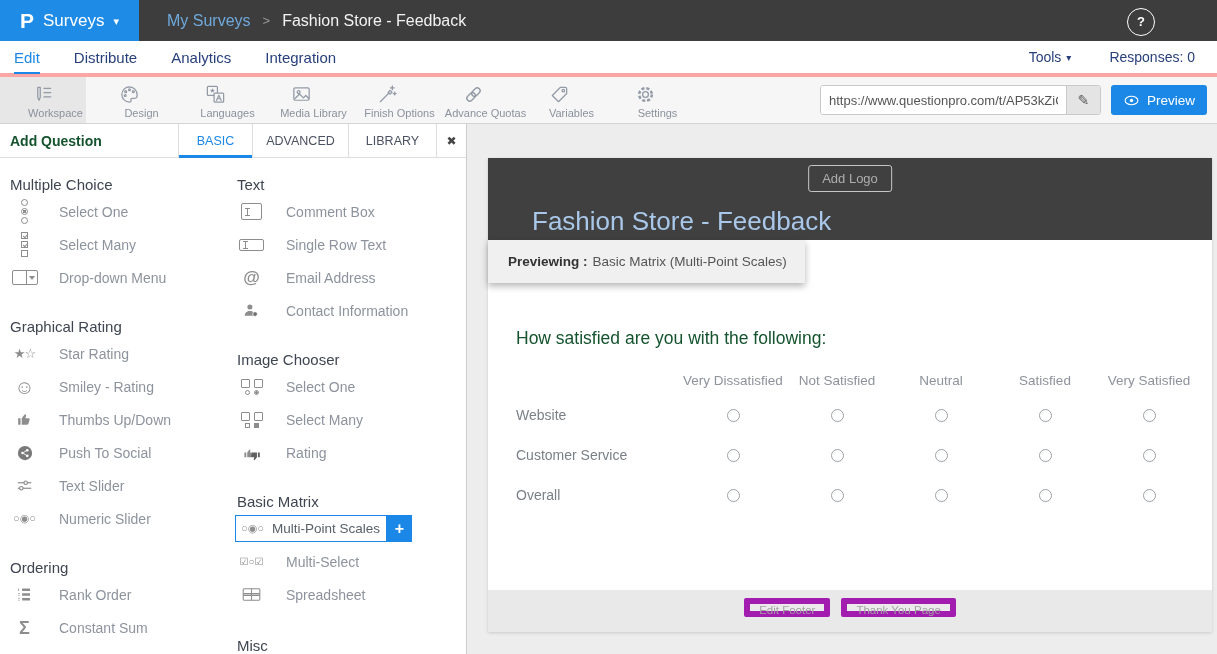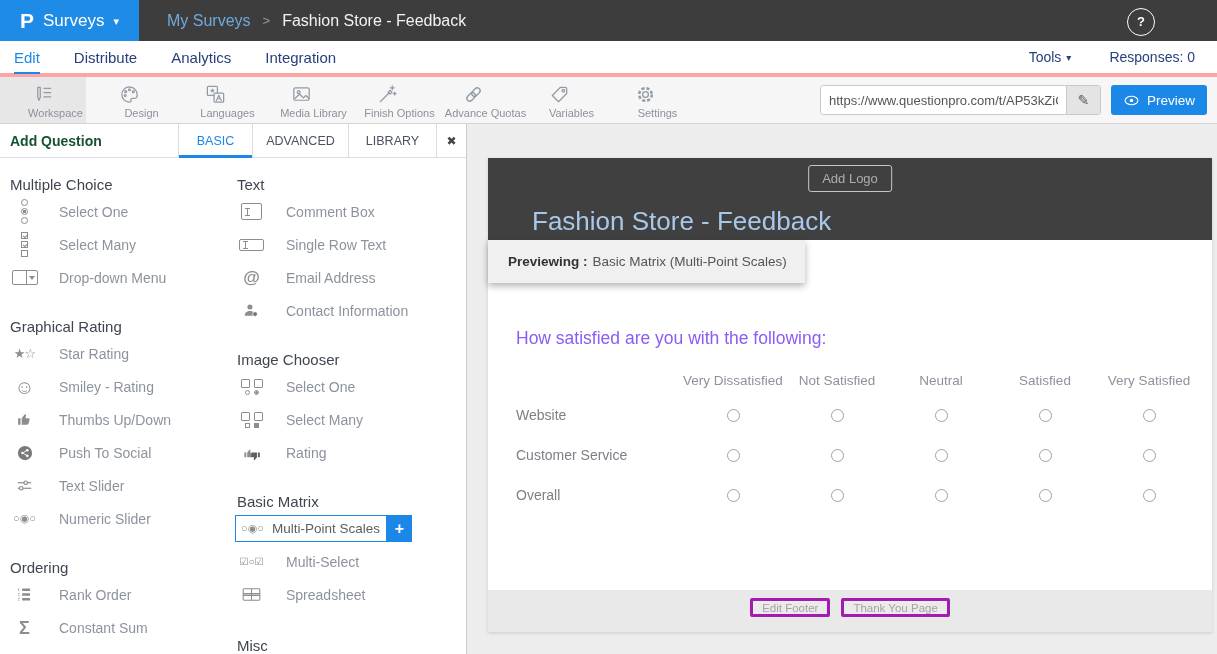--- a/index.html
+++ b/index.html
@@ -95,31 +95,31 @@
   
   .main { position:absolute; top:124px; left:467px; width:750px; height:530px; background:#ededee; }
   .survey-card { position:absolute; left:21px; top:34px; width:724px; height:474px; box-shadow:0 1px 3px rgba(0,0,0,0.15); }
   .card-head { position:relative; height:82px; background:#404040; }
   .add-logo { position:absolute; left:50%; transform:translateX(-50%); top:7px; padding:5px 13px; border:1px solid #c6c6c6; border-radius:3px; background:transparent; color:#adadad; font-size:13px; font-family:inherit; cursor:pointer; }
   .survey-title { position:absolute; left:44px; top:48px; font-size:26px; color:#a9c7e9; }
   .tooltip { position:absolute; left:0; top:82px; width:317px; height:43px; background:#f0f0f0; box-shadow:0 3px 7px rgba(0,0,0,0.3); display:flex; align-items:center; padding-left:20px; z-index:3; }
   .tooltip b { font-size:13.5px; color:#333; }
   .tooltip span { font-size:13.5px; color:#555; margin-left:5px; }
   .card-body { position:relative; height:350px; background:#fff; }
-  .question-text { padding:88px 0 0 28px; font-size:17.5px; color:#8b5cf6; }
+  .question-text { padding:88px 0 0 28px; font-size:17.5px; color:#14532d; }
   .matrix { margin:16px 0 0 28px; }
   .mrow { display:grid; grid-template-columns:165px repeat(5, 104px); align-items:center; }
   .mhead { height:30px; }
   .mhead .mcol { font-size:13.5px; color:#8d929b; text-align:center; }
   .mdata { height:40px; }
   .mlabel { font-size:14px; color:#7b8087; }
   .mcell { display:flex; justify-content:center; }
   .radio { width:13px; height:13px; border:1px solid #9ba1a9; border-radius:50%; background:#fff; cursor:pointer; }
   .card-foot { height:42px; background:#e9e9e9; display:flex; justify-content:center; gap:11px; padding-top:8px; }
-  .foot-btn { height:19px; padding:0 9px; font-size:11.5px; color:#a3a3a3; background:#ebebeb; border:3px solid #a21caf; border-radius:2px; font-family:inherit; cursor:pointer; }
+  .foot-btn { height:19px; padding:0 9px; font-size:11.5px; color:#a3a3a3; background:#ebebeb; border:6px solid #a21caf; border-radius:2px; font-family:inherit; cursor:pointer; }
 
   svg { display:block; }
 </style>
 </head>
 <body>
 
 <div class="app">
 
   <div class="topbar">
     <div class="brand">

